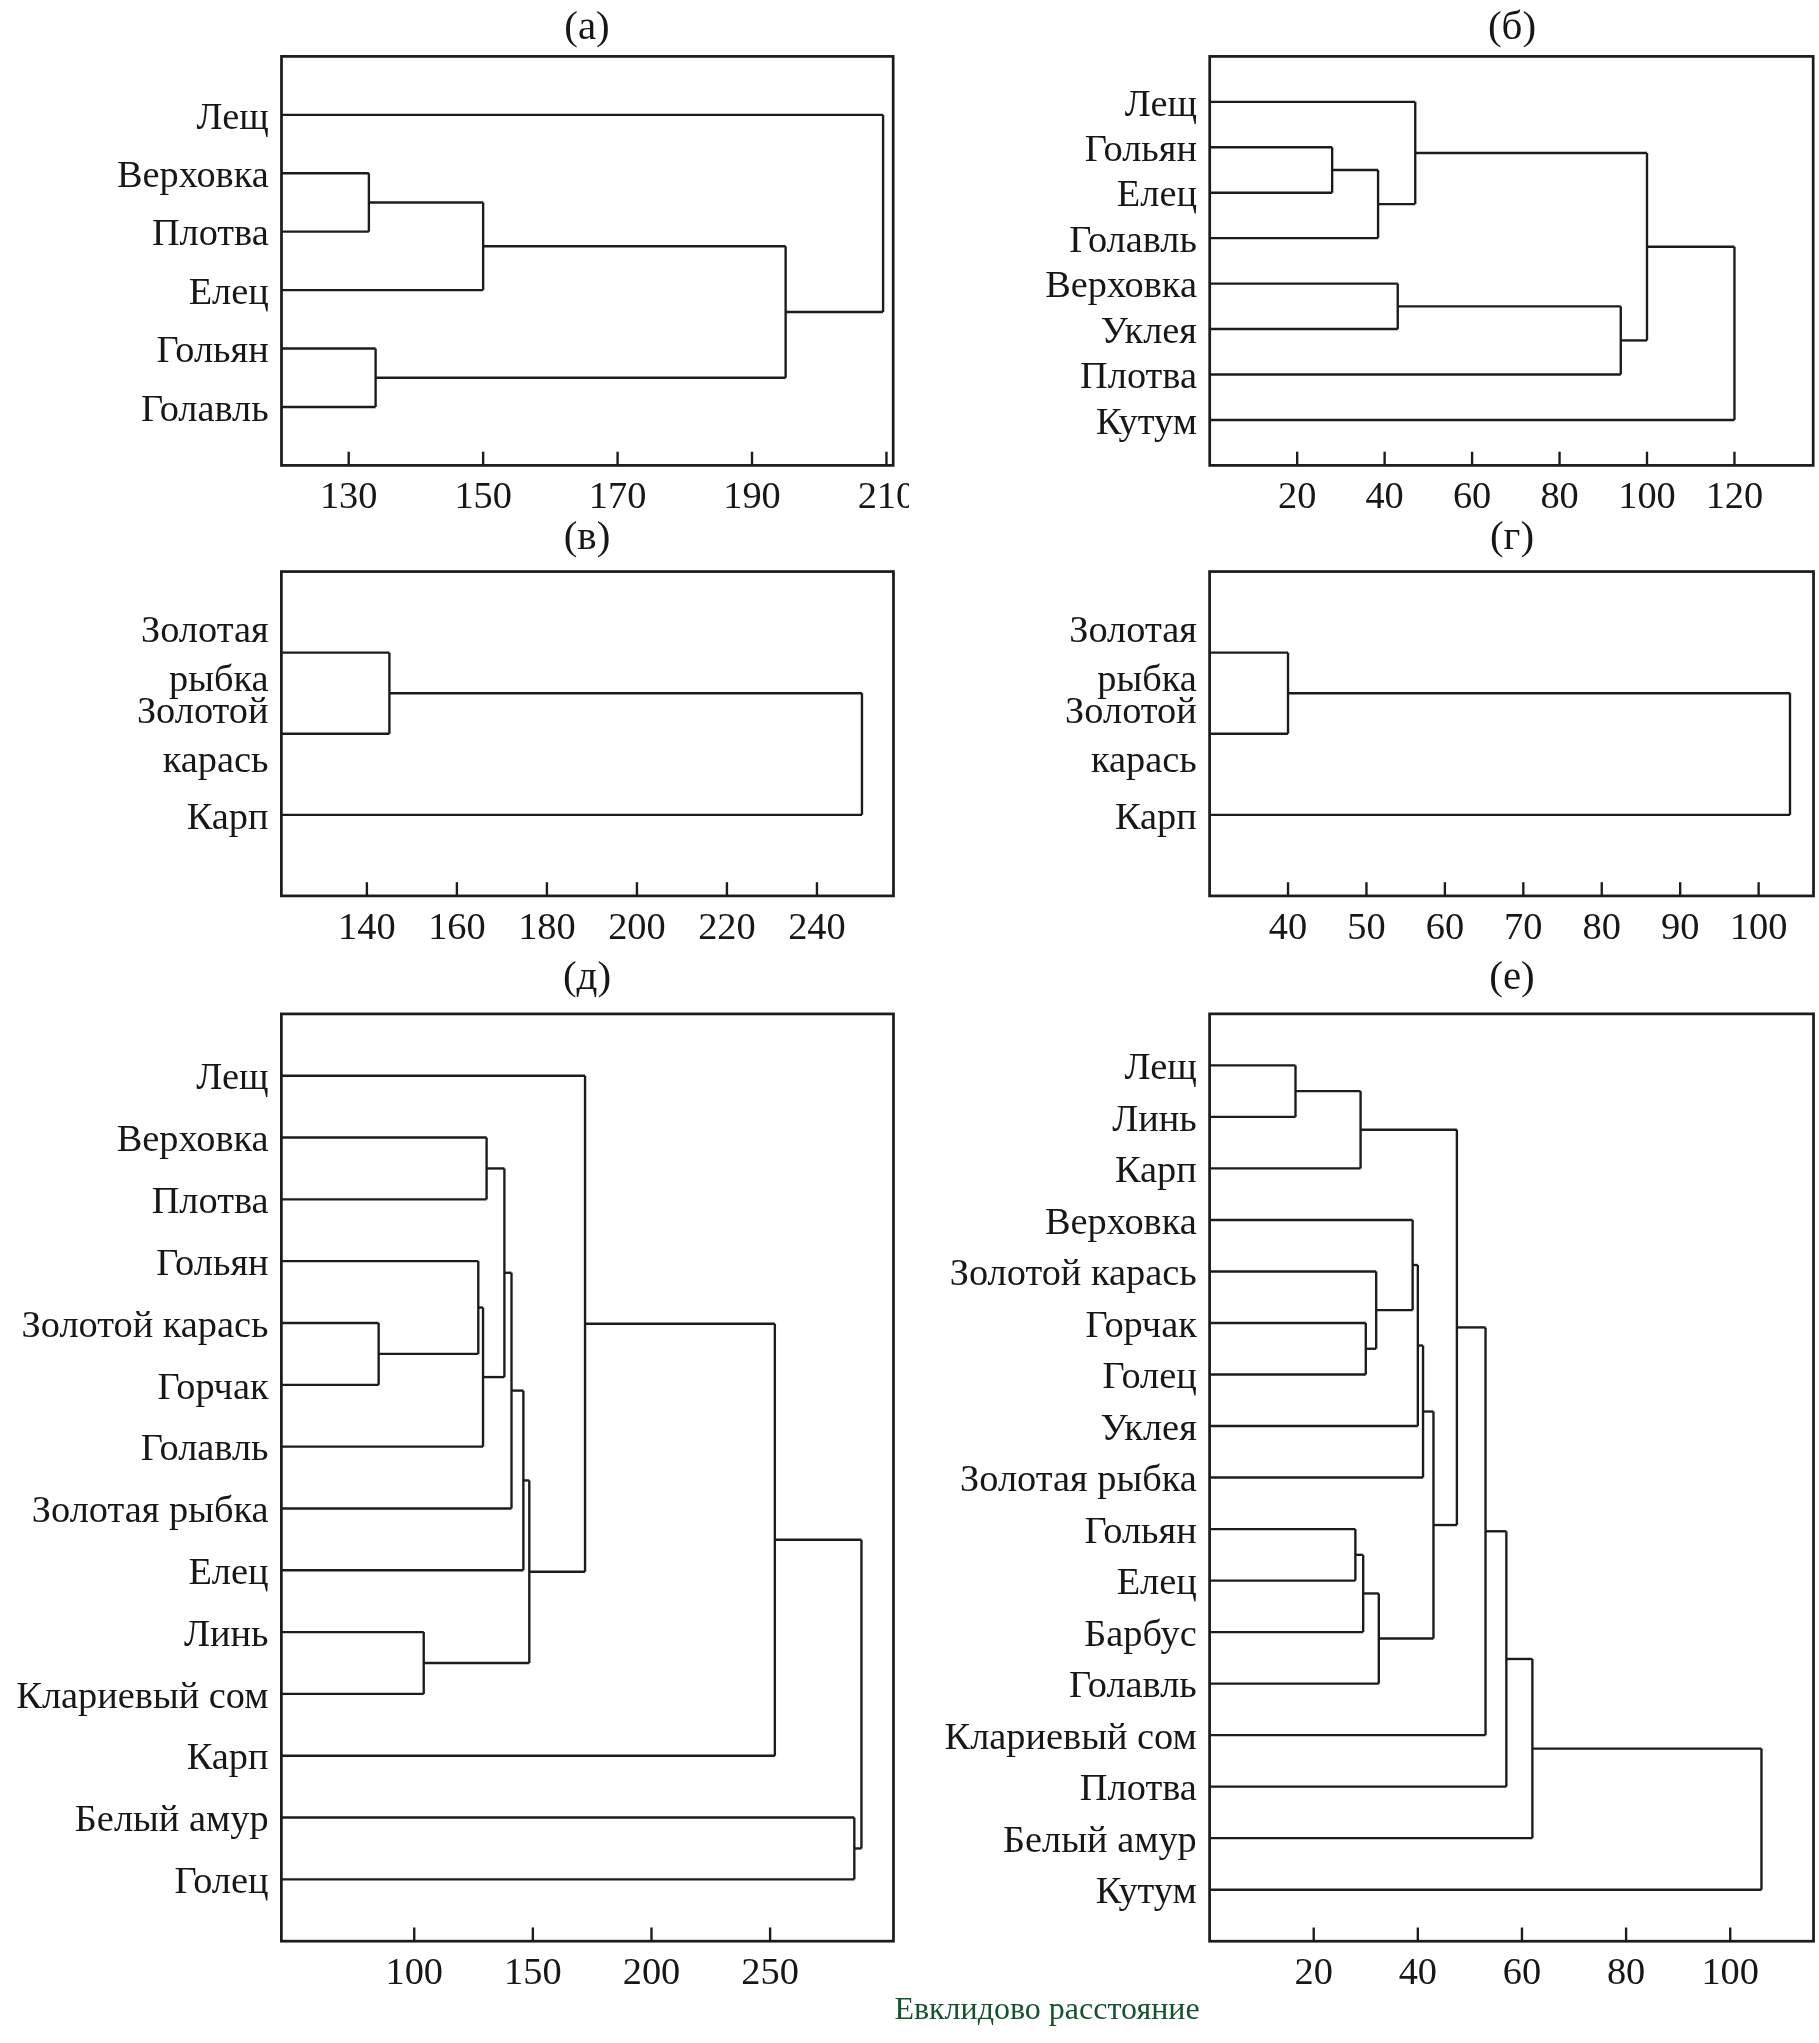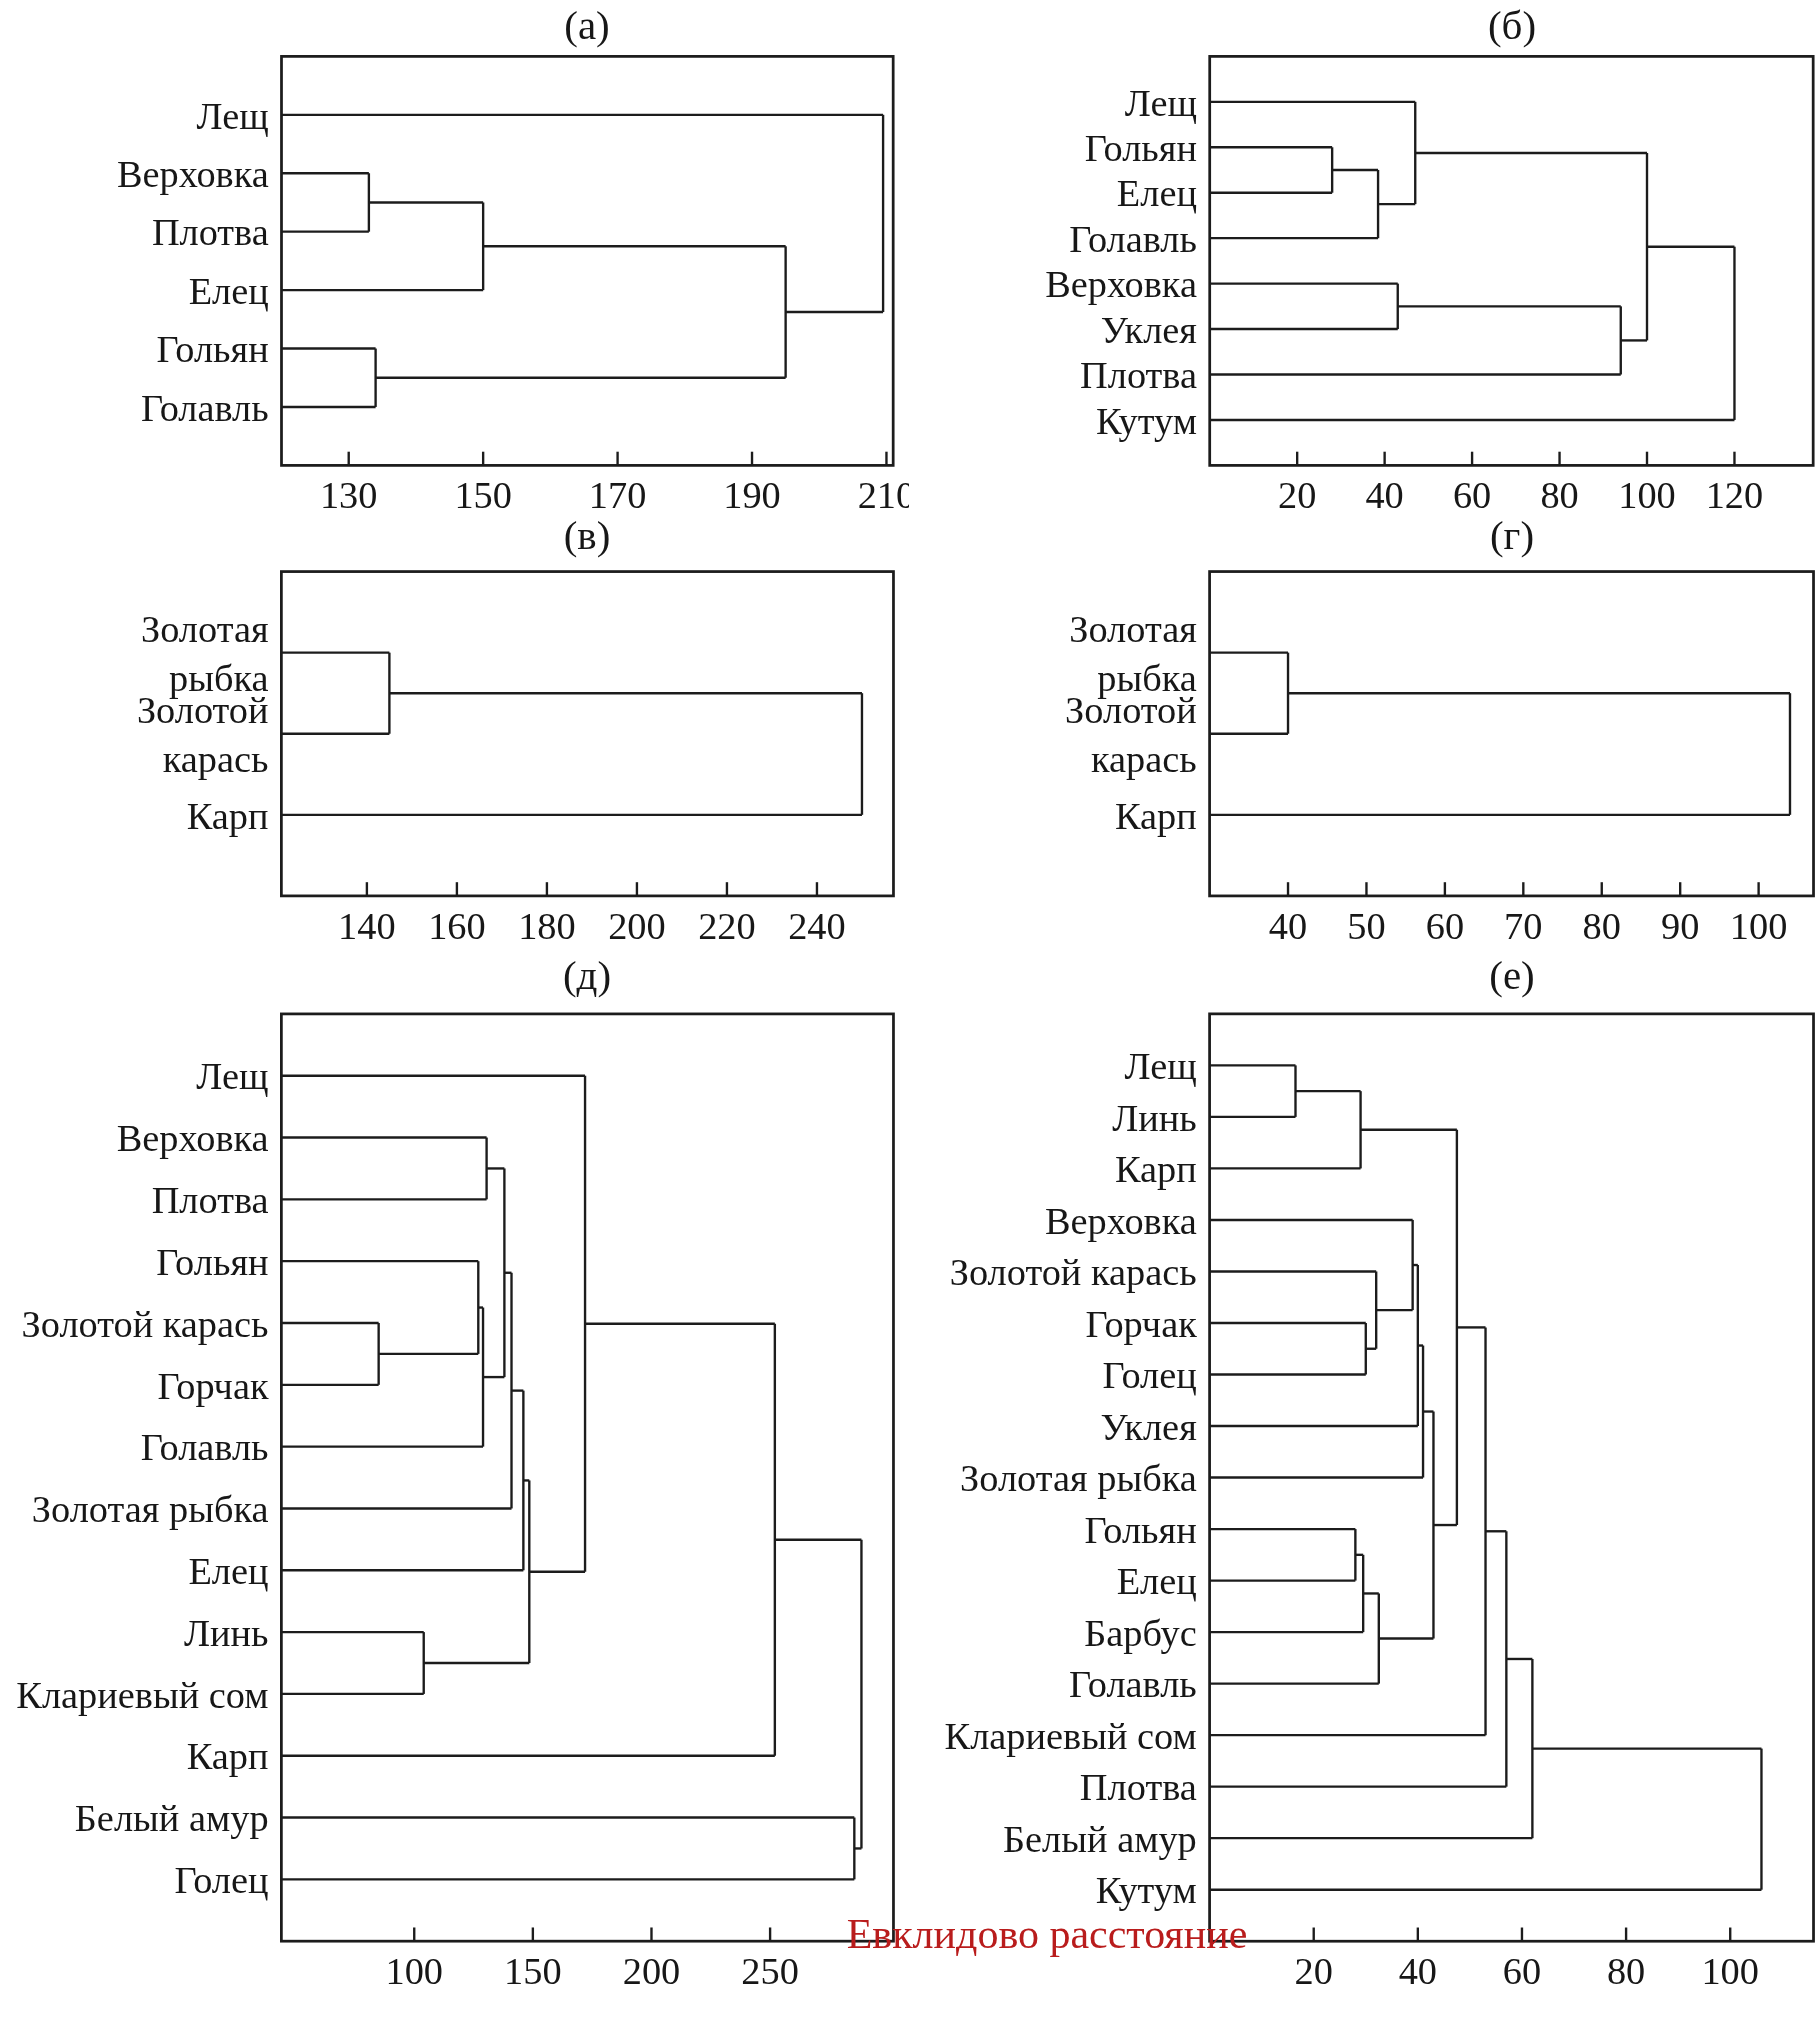--- a/index.html
+++ b/index.html
@@ -15,24 +15,24 @@
   .panel-title{
     position:absolute;
     text-align:center;
     font-size:41px;
     line-height:46px;
     color:#171717;
   }
   svg.panel{position:absolute;display:block;}
   #xlabel{
     position:absolute;
-    left:281px; top:1910px; width:1532px; height:49px;
+    left:281px; top:1990px; width:1532px; height:49px;
     text-align:center;
-    font-size:42px;
-    color:#b91c1c;
+    font-size:32px;
+    color:#14532d;
   }
   svg text{
     font-family:"Liberation Serif","DejaVu Serif",serif;
     fill:#171717;
   }
 </style>
 </head>
 <body>
 
 <div id="stage">

